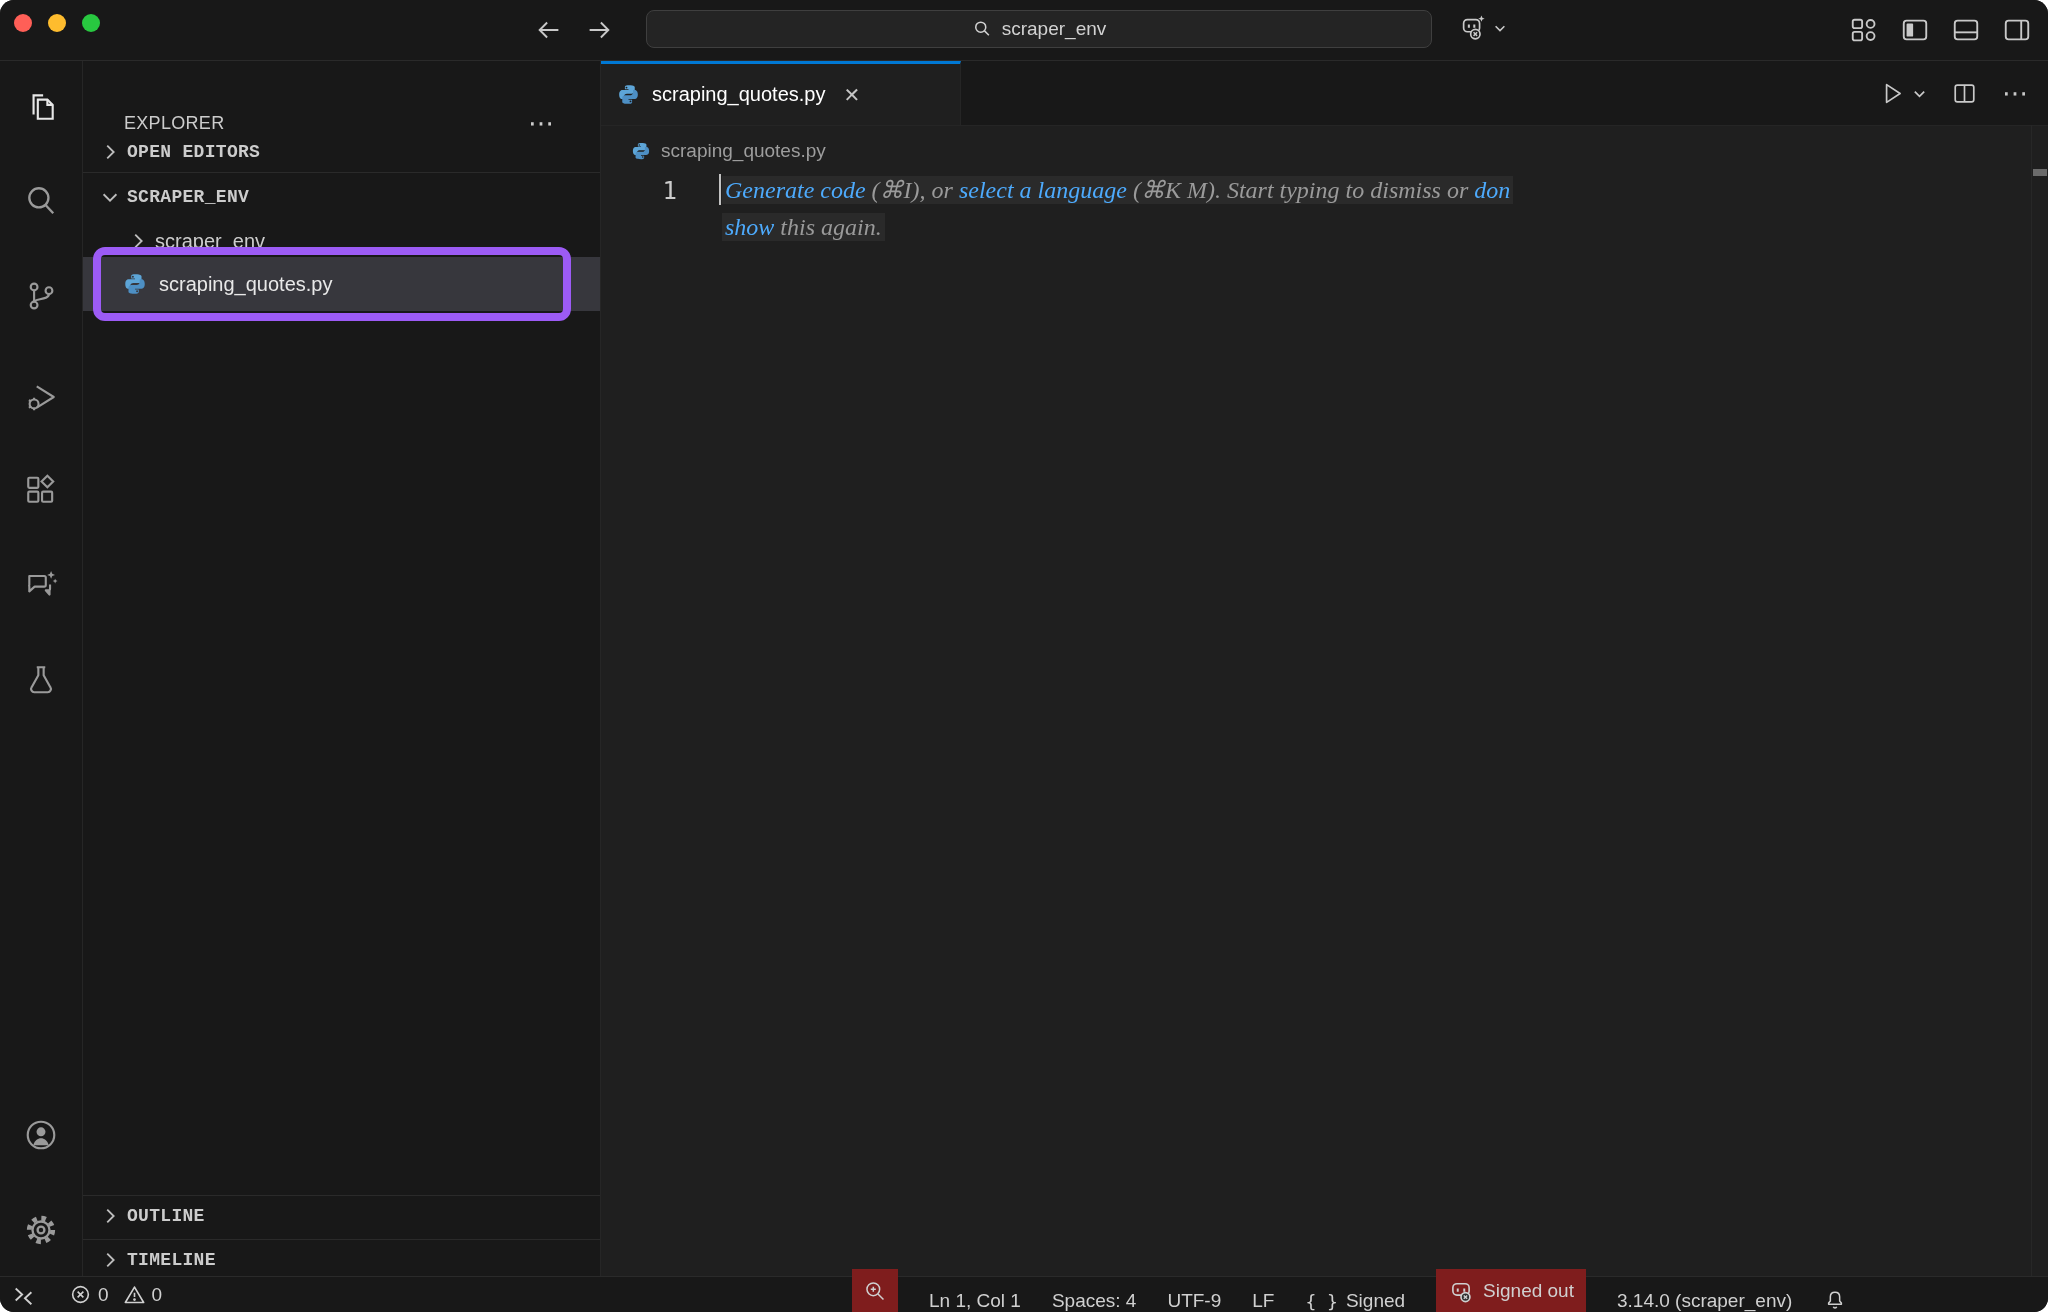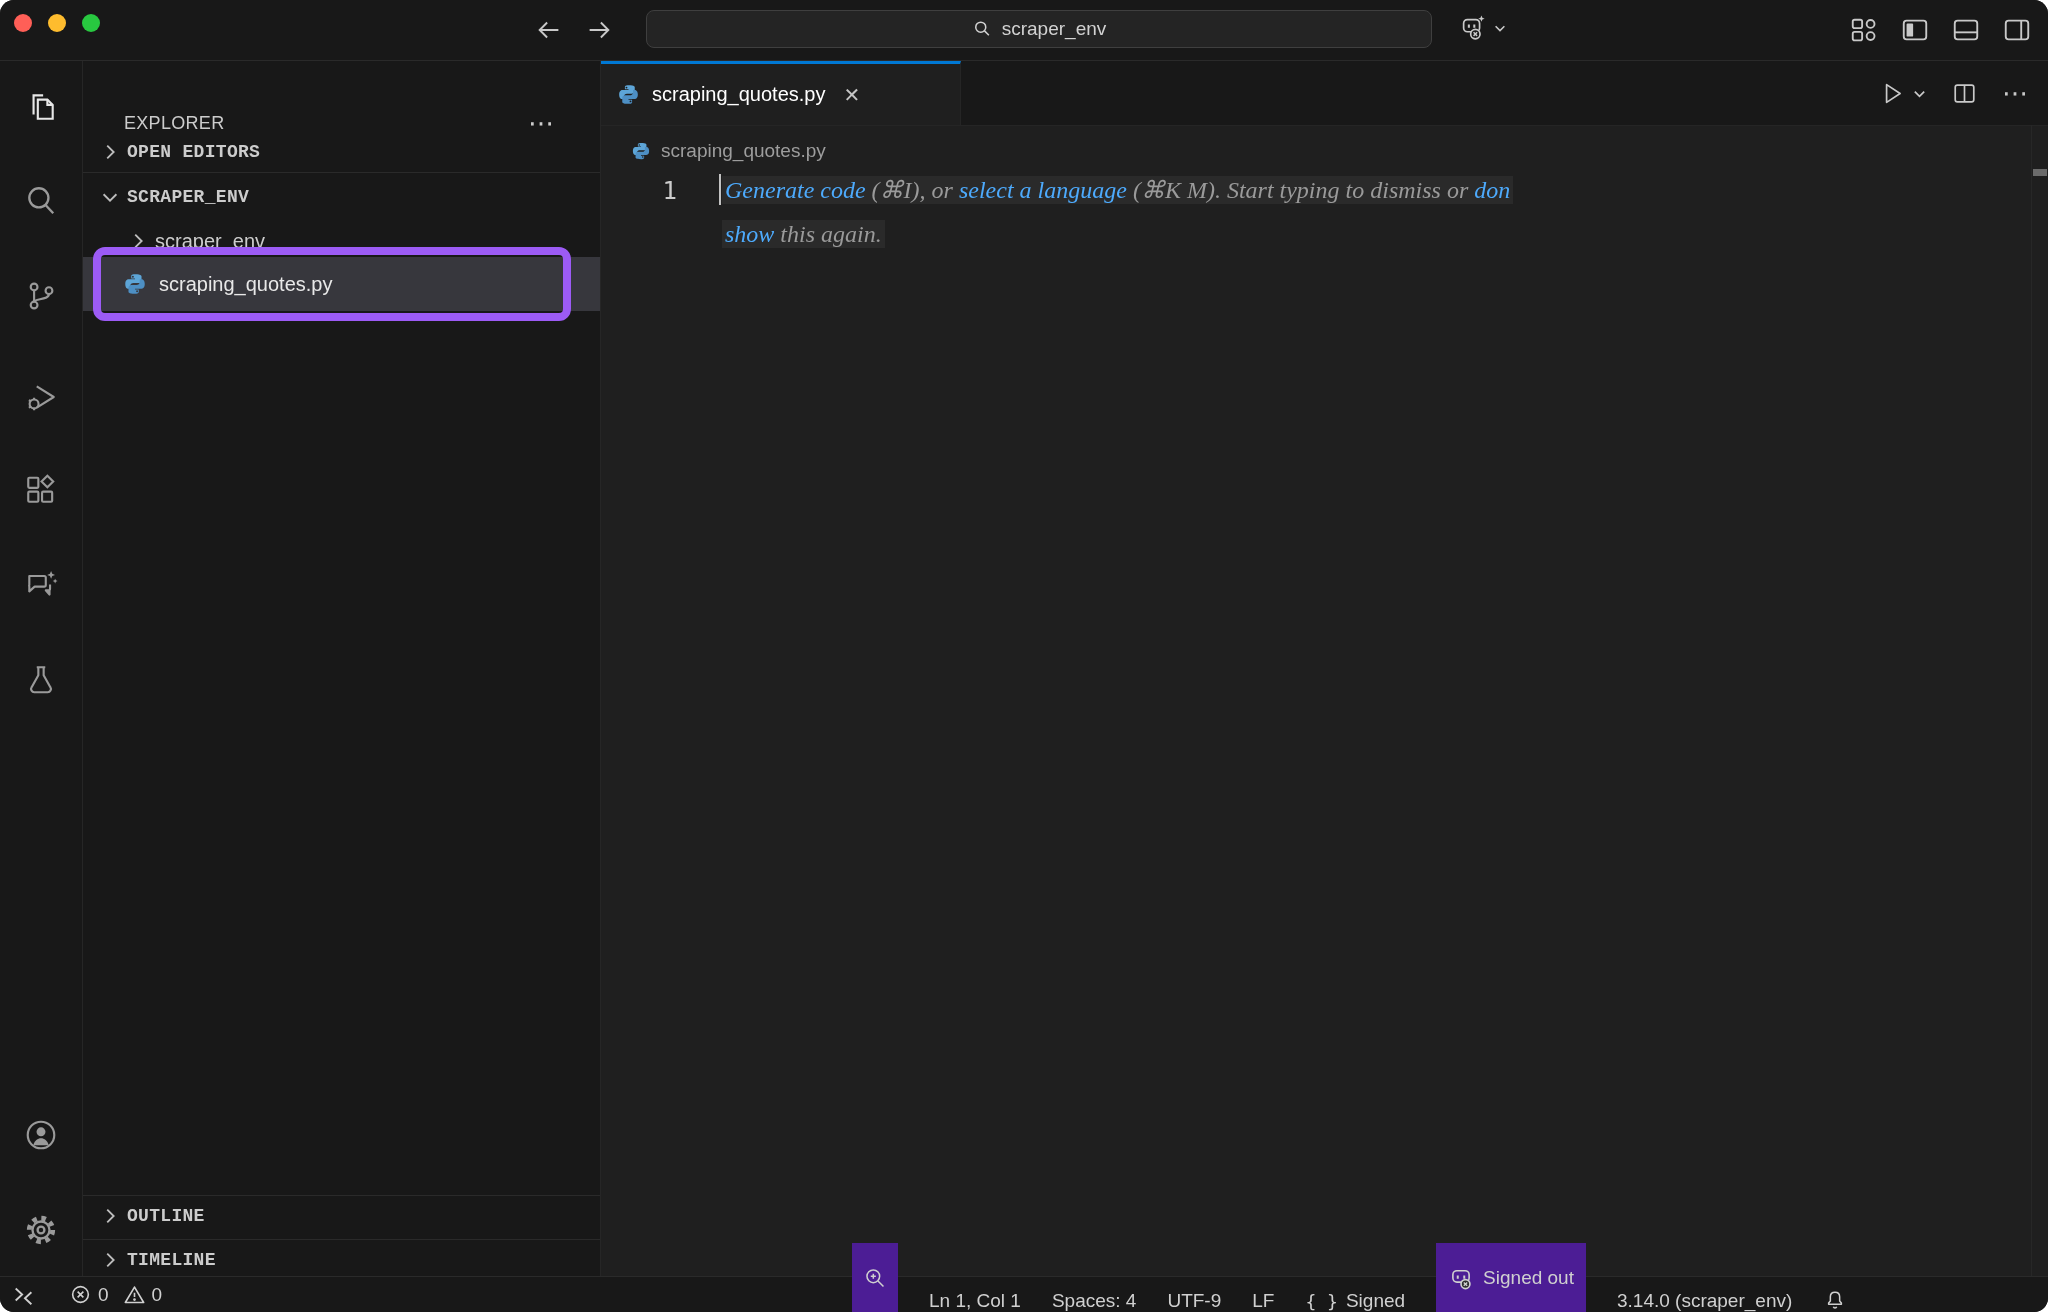--- a/index.html
+++ b/index.html
@@ -58,37 +58,37 @@
   .editor-actions{position:absolute;right:18px;top:0;height:64px;display:flex;align-items:center;gap:24px;color:#c9c9c9;}
   .run-group{display:flex;align-items:center;gap:6px;}
   .more-glyph{font-size:26px;letter-spacing:2px;color:#c9c9c9;}
   .breadcrumb{position:absolute;top:64px;left:0;right:0;height:52px;display:flex;align-items:center;
               padding-left:30px;gap:10px;color:#9d9d9d;font-size:19px;}
   .code-gutter{position:absolute;left:42px;top:112px;width:34px;text-align:right;
                font-family:"DejaVu Sans Mono",monospace;font-size:24px;line-height:36px;color:#cccccc;}
   .code-line{position:absolute;left:121px;font-family:Liberation Serif, serif;font-style:italic;
              font-size:24px;line-height:34px;white-space:pre;}
   .line1{top:112px;}
-  .line2{top:149px;margin-top:7px;}
+  .line2{top:149px;}
   .ghost-bg{background:rgba(255,255,255,0.05);padding:1px 3px;}
   .g-link{color:#4daafc;white-space:pre;}
   .g-plain{color:#9a9a9a;white-space:pre;}
   .cursor{position:absolute;left:118px;top:113px;width:2px;height:31px;background:#c2c2c2;}
   .mini-sep{position:absolute;right:16px;top:64px;bottom:0;width:1px;background:#272727;}
   .scroll-marker{position:absolute;right:1px;top:108px;width:14px;height:7px;background:#6b6b6b;}
 
   
   .statusbar{position:absolute;left:0;right:0;bottom:0;height:35px;background:#181818;border-top:1px solid #2a2a2a;
              font-size:19px;color:#d0d0d0;}
   .sb-left{position:absolute;left:12px;top:0;height:100%;display:flex;align-items:center;gap:34px;}
   .problems{display:flex;align-items:center;gap:7px;}
   .problems .n{margin-right:8px;}
   .sb-right{position:absolute;left:852px;top:0;height:100%;display:flex;align-items:flex-end;gap:31px;}
   .sb-item{display:flex;align-items:center;gap:8px;white-space:nowrap;flex:none;}
-  .sb-block{background:#4c1d95;height:100%;display:flex;align-items:center;padding:17px 12px;gap:9px;flex:none;}
+  .sb-block{background:#7f1d1d;height:100%;display:flex;align-items:center;padding:4px 12px;gap:9px;flex:none;}
   .braces{font-family:"DejaVu Sans Mono",monospace;font-size:18px;}
 </style>
 </head>
 <body>
 
 <div class="window">
 
   <div class="titlebar">
     <div class="tl" style="left:14px;background:#ff5f57"></div>
     <div class="tl" style="left:48px;background:#febc2e"></div>

